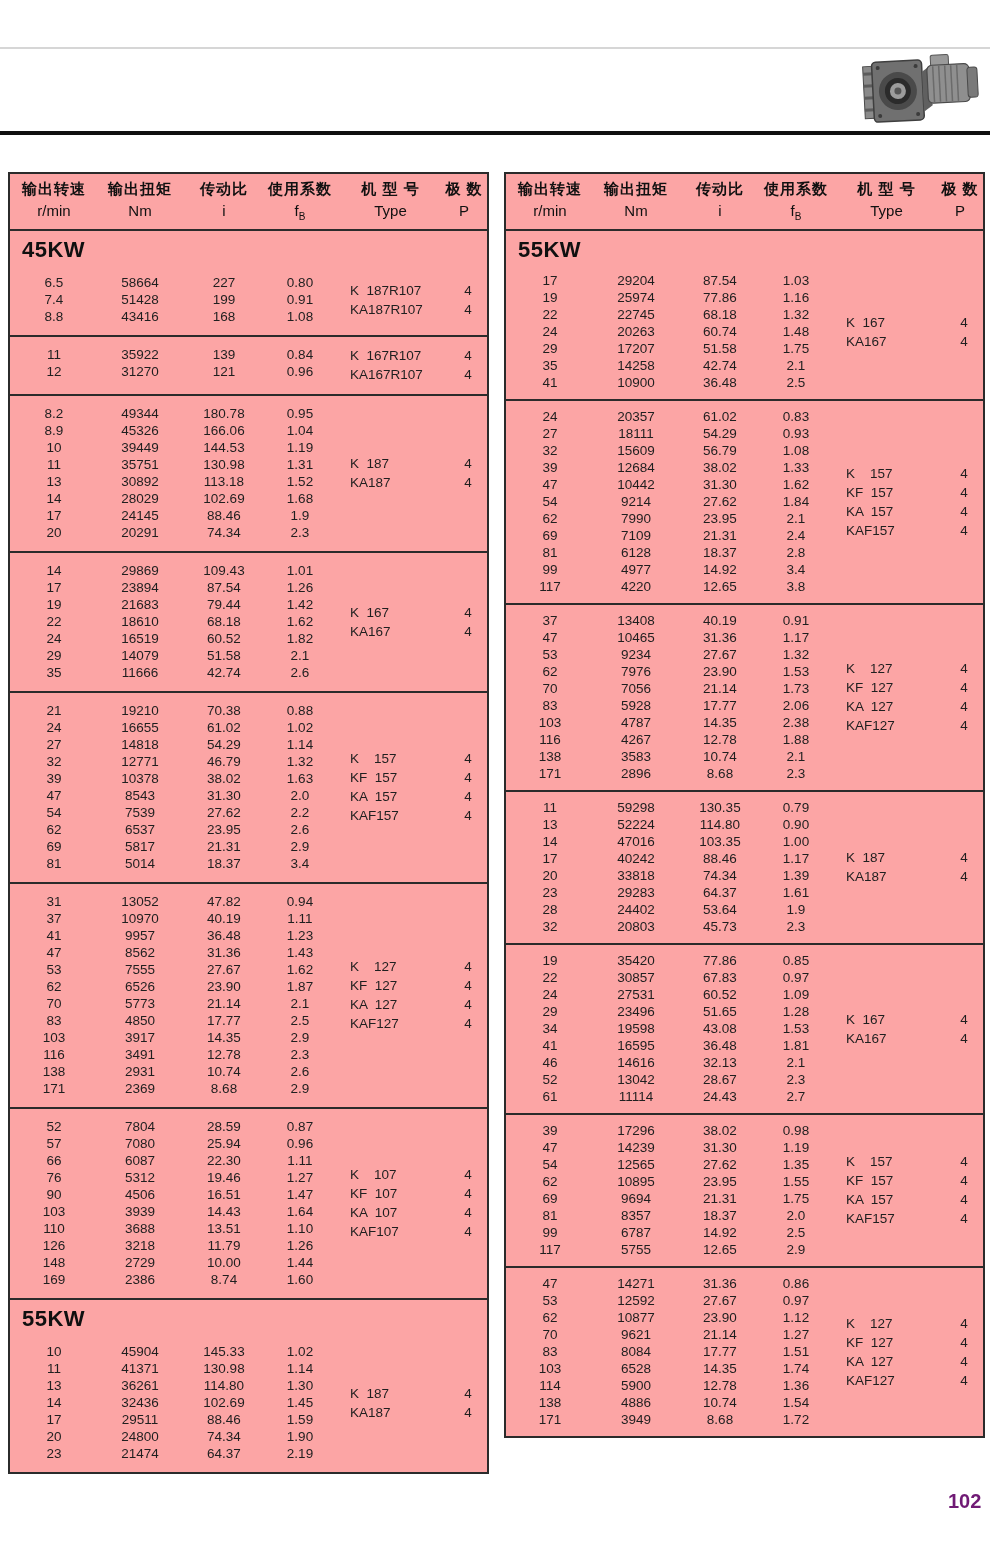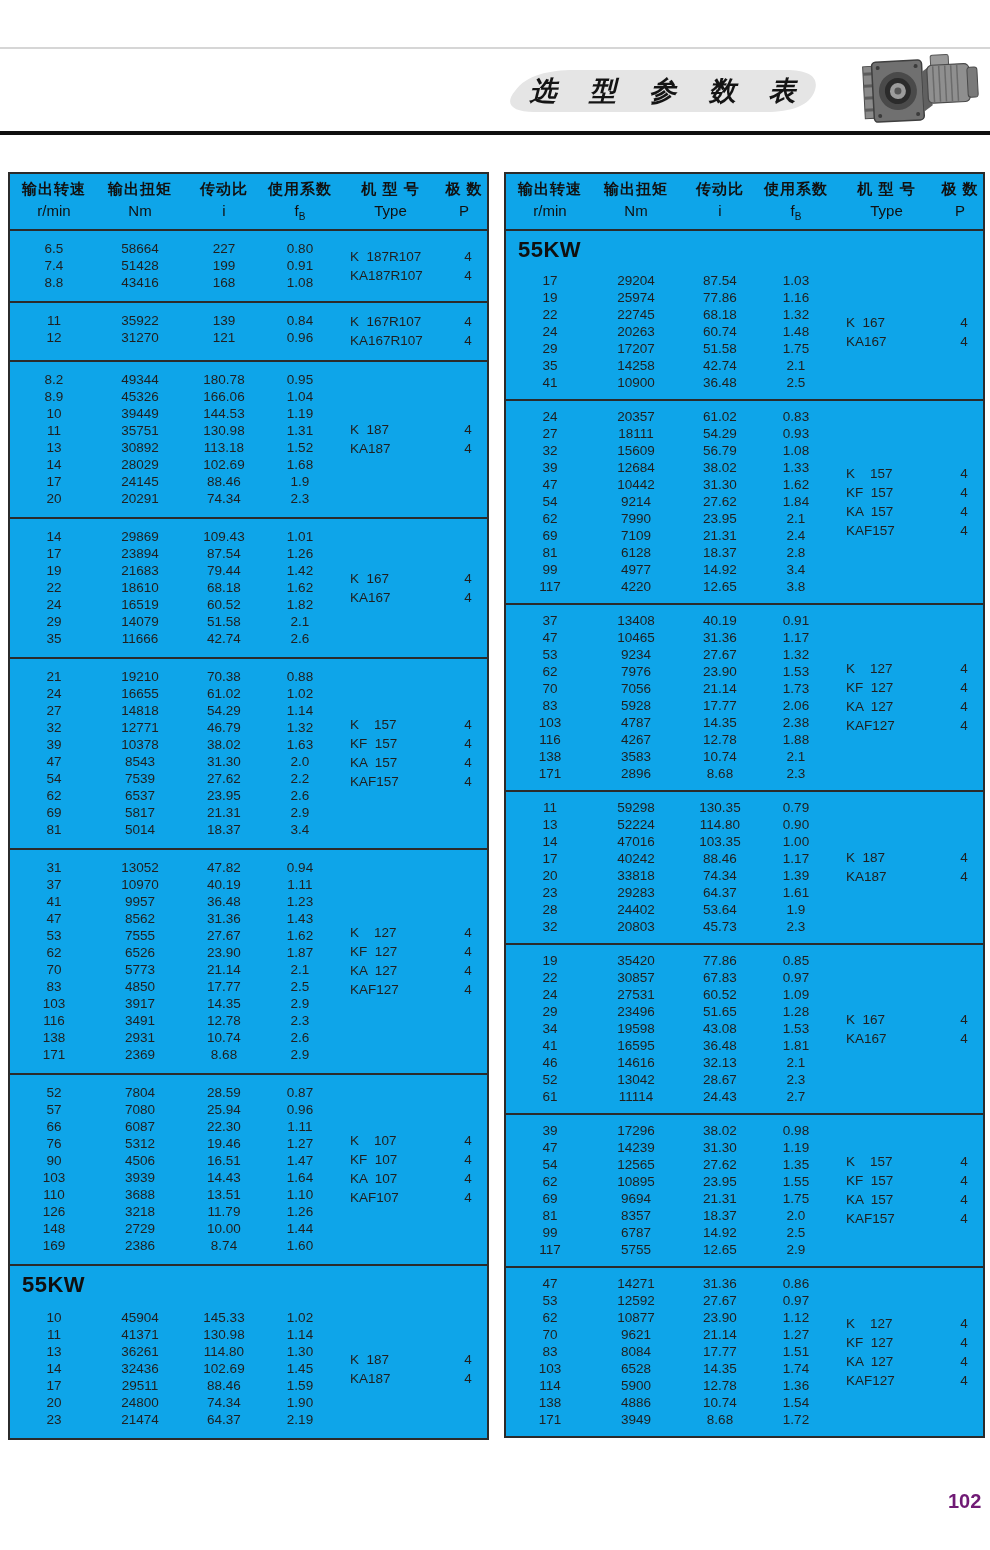--- a/index.html
+++ b/index.html
@@ -12,21 +12,21 @@
   .banner{position:absolute;left:502px;top:66px;width:320px;height:50px;}
   .banner svg{position:absolute;left:0;top:0;}
   .banner-text{
     position:absolute;inset:0;display:flex;align-items:center;justify-content:center;
     font-family:"Liberation Serif","DejaVu Serif",serif;font-style:italic;font-weight:bold;
     font-size:27px;letter-spacing:13px;color:#141414;padding-left:14px;
   }
   .motor{position:absolute;left:858px;top:50px;width:128px;height:84px;}
   .thick-rule{position:absolute;top:131px;left:0;width:990px;height:4px;background:#101010;}
   
-  .data-table{position:absolute;top:172px;width:481px;border:2px solid #2b2b2b;background:#0ea5e9;box-sizing:border-box;}
+  .data-table{position:absolute;top:172px;width:481px;border:2px solid #2b2b2b;background:#fca5a5;box-sizing:border-box;}
   #left-table{left:8px;}
   #right-table{left:504px;}
   .thead{border-bottom:2px solid #2b2b2b;padding:6px 0 7px 4px;}
   .thead-row{display:flex;}
   .th{text-align:center;}
   .th .cn{font-size:15px;font-weight:bold;color:#111;letter-spacing:1px;display:block;}
   .th .unit{font-size:15px;color:#111;display:block;margin-top:3px;font-weight:normal;}
   .th .unit sub{font-size:10px;}
   .w-speed{width:80px;} .w-torque{width:92px;} .w-ratio{width:76px;}
   .w-fb{width:76px;} .w-type{width:105px;} .w-p{width:42px;}
@@ -52,26 +52,20 @@
   
   .page-num{position:absolute;left:948px;top:1490px;font-size:20px;color:#701a75;font-weight:bold;}
 </style>
 </head>
 <body>
 
 <div class="page">
 
   <div class="top-rule-light"></div>
 
-  <div class="banner">
-    <svg width="320" height="50" viewBox="0 0 320 50">
-      <path d="M 32,46 C 10,46 2,38 13,25 C 24,9 48,4 72,4 L 284,4 C 307,4 317,11 313,24 C 308,40 289,46 264,46 Z" fill="#e5e5e5"></path>
-    </svg>
-    <div class="banner-text">选 型 参 数 表</div>
-  </div>
 
   <div class="motor">
     <svg width="128" height="84" viewBox="0 0 128 84">
       <g transform="rotate(-3 60 42)">
         <rect x="6" y="14" width="10" height="52" fill="#8a8a8a" stroke="#4a4a4a" stroke-width="1"></rect>
         <rect x="6" y="20" width="10" height="3" fill="#5c5c5c"></rect>
         <rect x="6" y="32" width="10" height="3" fill="#5c5c5c"></rect>
         <rect x="6" y="44" width="10" height="3" fill="#5c5c5c"></rect>
         <rect x="6" y="56" width="10" height="3" fill="#5c5c5c"></rect>
         <rect x="15" y="10" width="50" height="60" rx="4" fill="#707070" stroke="#3f3f3f" stroke-width="1.5"></rect>
@@ -121,20 +115,21 @@
           <span class="cn">机 型 号</span>
           <span class="unit">Type</span>
         </div>
         <div class="th w-p">
           <span class="cn">极 数</span>
           <span class="unit">P</span>
         </div>
       </div>
     </div>
     <div class="tb" id="left-body">
+        <div class="section-heading">45KW</div>
         <div class="block">
           <div class="rows">
             <div class="row">
               <span class="cell c0">6.5</span>
               <span class="cell c1">58664</span>
               <span class="cell c2">227</span>
               <span class="cell c3">0.80</span>
             </div>
             <div class="row">
               <span class="cell c0">7.4</span>

